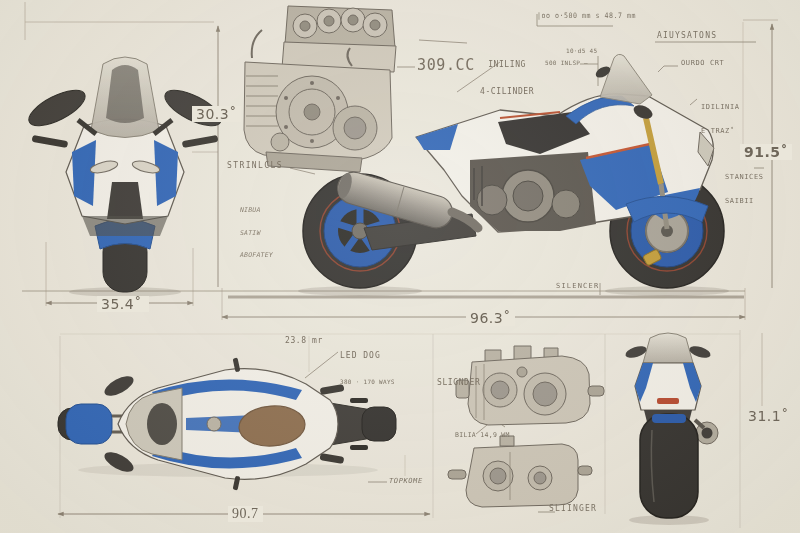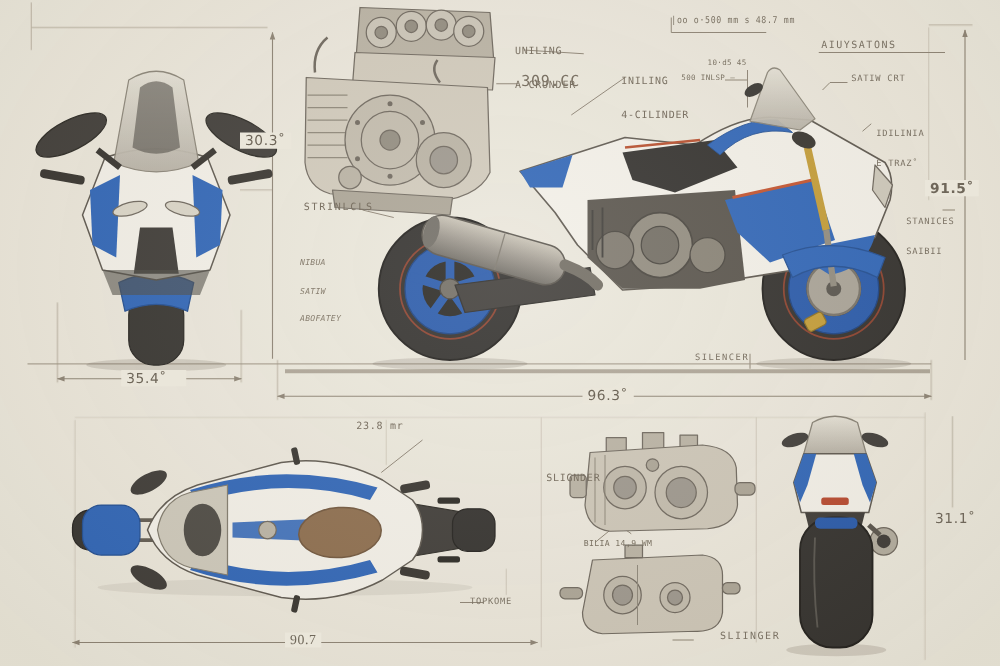--- a/index.html
+++ b/index.html
@@ -6,21 +6,21 @@
   #stage{
     position:relative;width:800px;height:533px;overflow:hidden;
     background:#eae6da;
     font-family:"DejaVu Sans Mono","Liberation Mono",monospace;
   }
   #stage:after{content:"";position:absolute;inset:0;pointer-events:none;
     background:radial-gradient(ellipse at 50% 40%, rgba(255,255,255,.14), rgba(120,105,80,.08) 95%);}
   svg{position:absolute;left:0;top:0;}
   .lbl{position:absolute;color:#7b7264;font-size:8px;line-height:9px;letter-spacing:.6px;white-space:pre;z-index:3;}
   .lbl .sub{display:block;}
-  .dim{position:absolute;color:#6f675a;font-size:11px;letter-spacing:.5px;background:#eae6da;padding:0 4px;z-index:3;font-family:"DejaVu Sans","Liberation Sans",sans-serif;}
+  .dim{position:absolute;color:#6f675a;font-size:14px;letter-spacing:.5px;background:#eae6da;padding:0 4px;z-index:3;font-family:"DejaVu Sans","Liberation Sans",sans-serif;}
   .tiny{font-size:6px;line-height:7px;letter-spacing:.3px;}
   .hand{font-style:italic;font-size:6.5px;line-height:7.5px;letter-spacing:.2px;color:#8a8172;}
   .sm{font-size:7px;line-height:8px;}
   .cond{transform:scaleX(.88);transform-origin:left top;font-size:7.5px;}
 </style>
 </head>
 <body>
 
 <div id="stage">
 
@@ -267,56 +267,56 @@
     <path d="M644,410 L692,410 L688,426 L648,426 Z" fill="#3a3733"></path>
     <circle cx="707" cy="433" r="11" fill="#b0aa9c" stroke="#6b645a"></circle>
     <circle cx="707" cy="433" r="5.5" fill="#3a3733"></circle>
     <path d="M695,420 L704,428" stroke="#555048" stroke-width="4"></path>
     <rect x="640" y="414" width="58" height="104" rx="26" fill="#2f2d2a" stroke="#1d1b18" stroke-width="1.5"></rect>
     <path d="M652,430 Q650,466 654,502" stroke="#55524c" stroke-width="1.5" fill="none"></path>
     <rect x="652" y="414" width="34" height="9" rx="4" fill="#2456a8"></rect>
   </g>
 </svg>
 
-<div class="lbl" style="left:412px;top:18px;">
-  <span class="sub">UNILING</span>
-  <span class="sub">A CRUNDER</span>
-</div>
-<div class="lbl" style="left:417px;top:61px;font-size:12px;">309.CC</div>
-<div class="lbl" style="left:497px;top:42px;">
+<div class="lbl" style="left:417px;top:61px;font-size:15px;">309.CC</div>
+<div class="lbl" style="left:480px;top:42px;text-align:center;">
   <span class="sub">INILING</span>
   <span class="sub">4-CILINDER</span>
 </div>
 <div class="lbl cond" style="left:537px;top:11px;">|oo o·500 mm s 48.7 mm</div>
 <div class="lbl" style="left:657px;top:31px;letter-spacing:1.2px;">AIUYSATONS</div>
-<div class="lbl sm" style="left:681px;top:59px;">SATIW CRT</div>
+<div class="lbl sm" style="left:681px;top:59px;">OURDO CRT</div>
 <div class="lbl sm" style="left:701px;top:87px;">
   <span class="sub">IDILINIA</span>
   <span class="sub">E TRAZ˚</span>
 </div>
 <div class="lbl tiny" style="left:566px;top:47px;">10·d5 45</div>
 <div class="lbl tiny" style="left:545px;top:59px;">500 INLSP —</div>
-<div class="lbl" style="left:243px;top:161px;letter-spacing:1.4px;text-align:right;">STRINLCLS</div>
+<div class="lbl" style="left:227px;top:161px;letter-spacing:1.4px;text-align:right;">STRINLCLS</div>
 <div class="lbl hand" style="left:240px;top:192px;">
   <span class="sub">NIBUA</span>
   <span class="sub">SATIW</span>
   <span class="sub">ABOFATEY</span>
 </div>
 <div class="lbl sm" style="left:725px;top:157px;">
   <span class="sub">STANICES</span>
   <span class="sub">SAIBII</span>
 </div>
 <div class="lbl sm" style="left:556px;top:282px;letter-spacing:1.2px;">SILENCER</div>
 
 <div class="dim" style="left:192px;top:106px;">30.3˚</div>
 <div class="dim" style="left:97px;top:296px;width:44px;text-align:left;">35.4˚</div>
 <div class="dim" style="left:466px;top:310px;">96.3˚</div>
 <div class="dim" style="left:740px;top:144px;font-weight:bold;">91.5˚</div>
 <div class="dim" style="left:228px;top:506px;font-family:Liberation Serif, serif;">90.7</div>
 <div class="dim" style="left:744px;top:408px;background:transparent;">31.1˚</div>
 <div class="lbl" style="left:285px;top:336px;">23.8 mr</div>
 
+<div class="lbl" style="left:340px;top:333px;">
+  <span class="sub" style="letter-spacing:1px;">LED DOG</span>
+  <span class="sub tiny">380 · 170 WAYS</span>
+</div>
 <div class="lbl" style="left:437px;top:378px;">SLIGNDER</div>
-<div class="lbl tiny" style="left:455px;top:432px;font-size:6.5px;margin-left:12px;">BILIA 14,9 WM</div>
-<div class="lbl sm" style="left:376px;top:477px;">TOPKOME</div>
-<div class="lbl" style="left:576px;top:504px;letter-spacing:1.2px;">SLIINGER</div>
+<div class="lbl tiny" style="left:455px;top:432px;font-size:6.5px;">BILIA 14,9 WM</div>
+<div class="lbl sm" style="left:389px;top:477px;font-style:italic;">TOPKOME</div>
+<div class="lbl" style="left:549px;top:504px;letter-spacing:1.2px;">SLIINGER</div>
 
 </div>
 
 </body></html>

